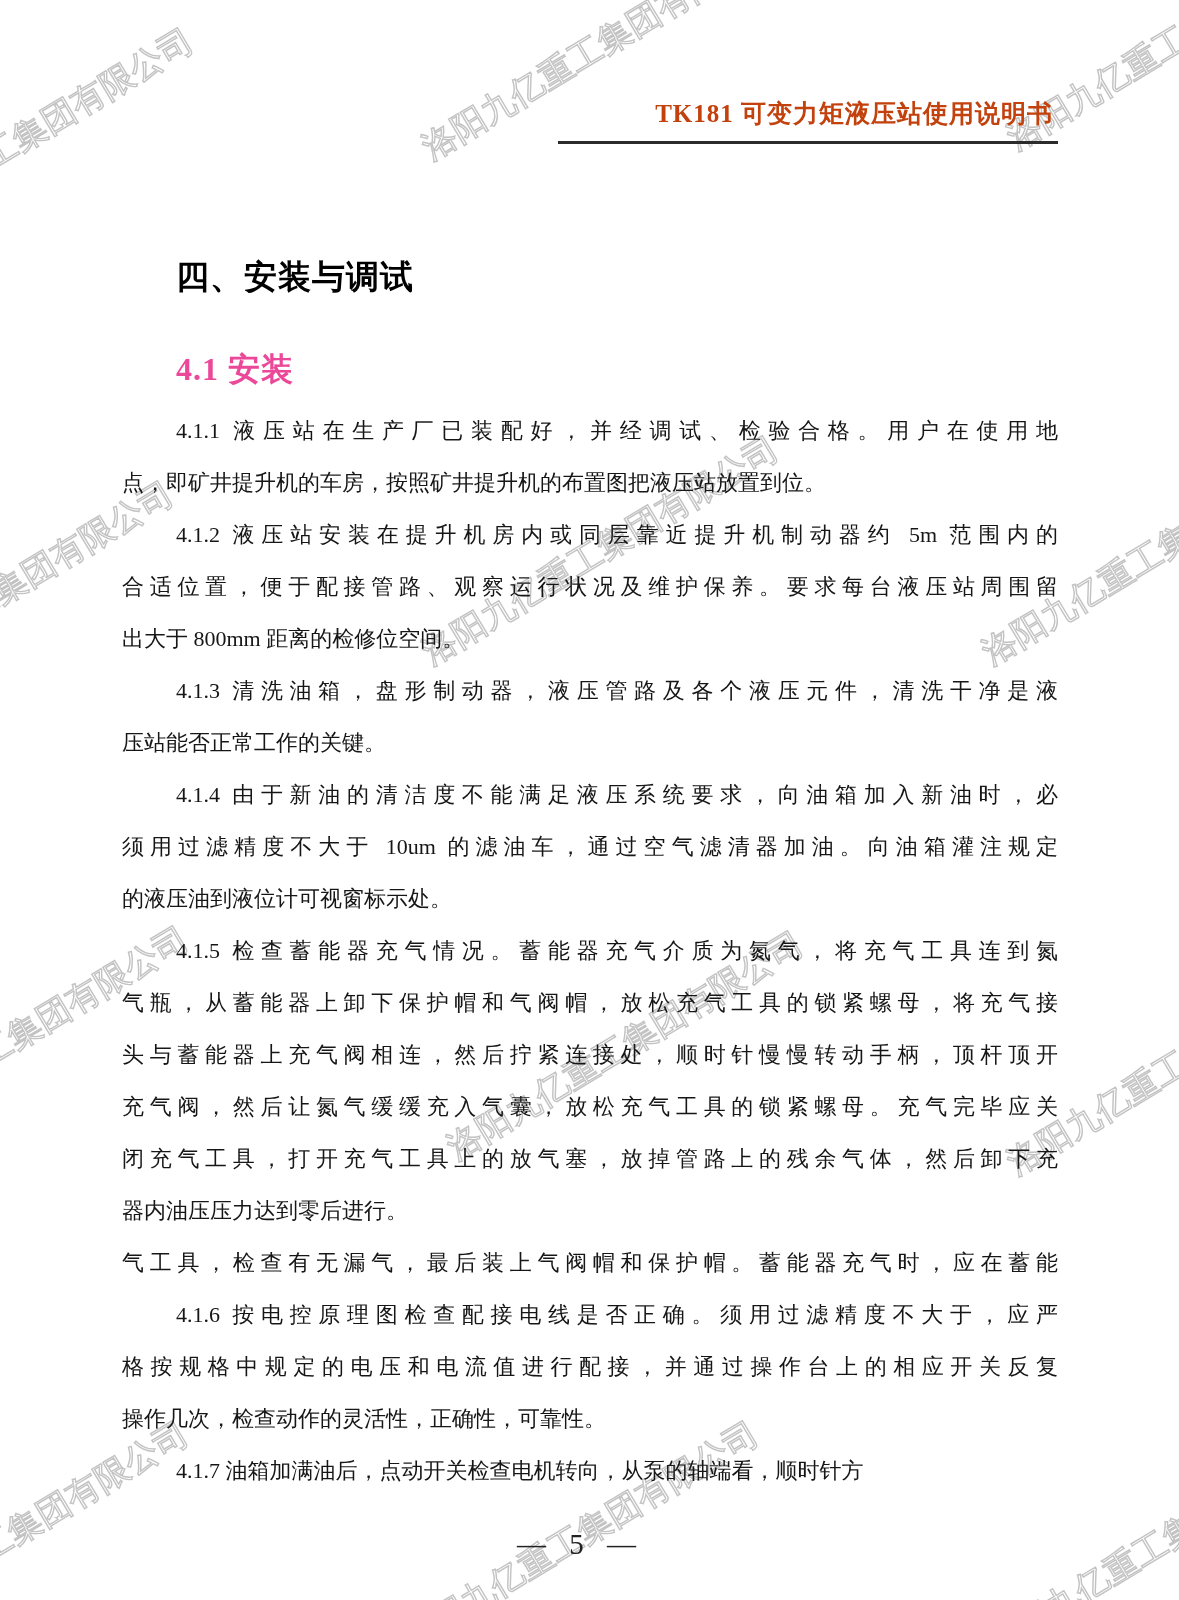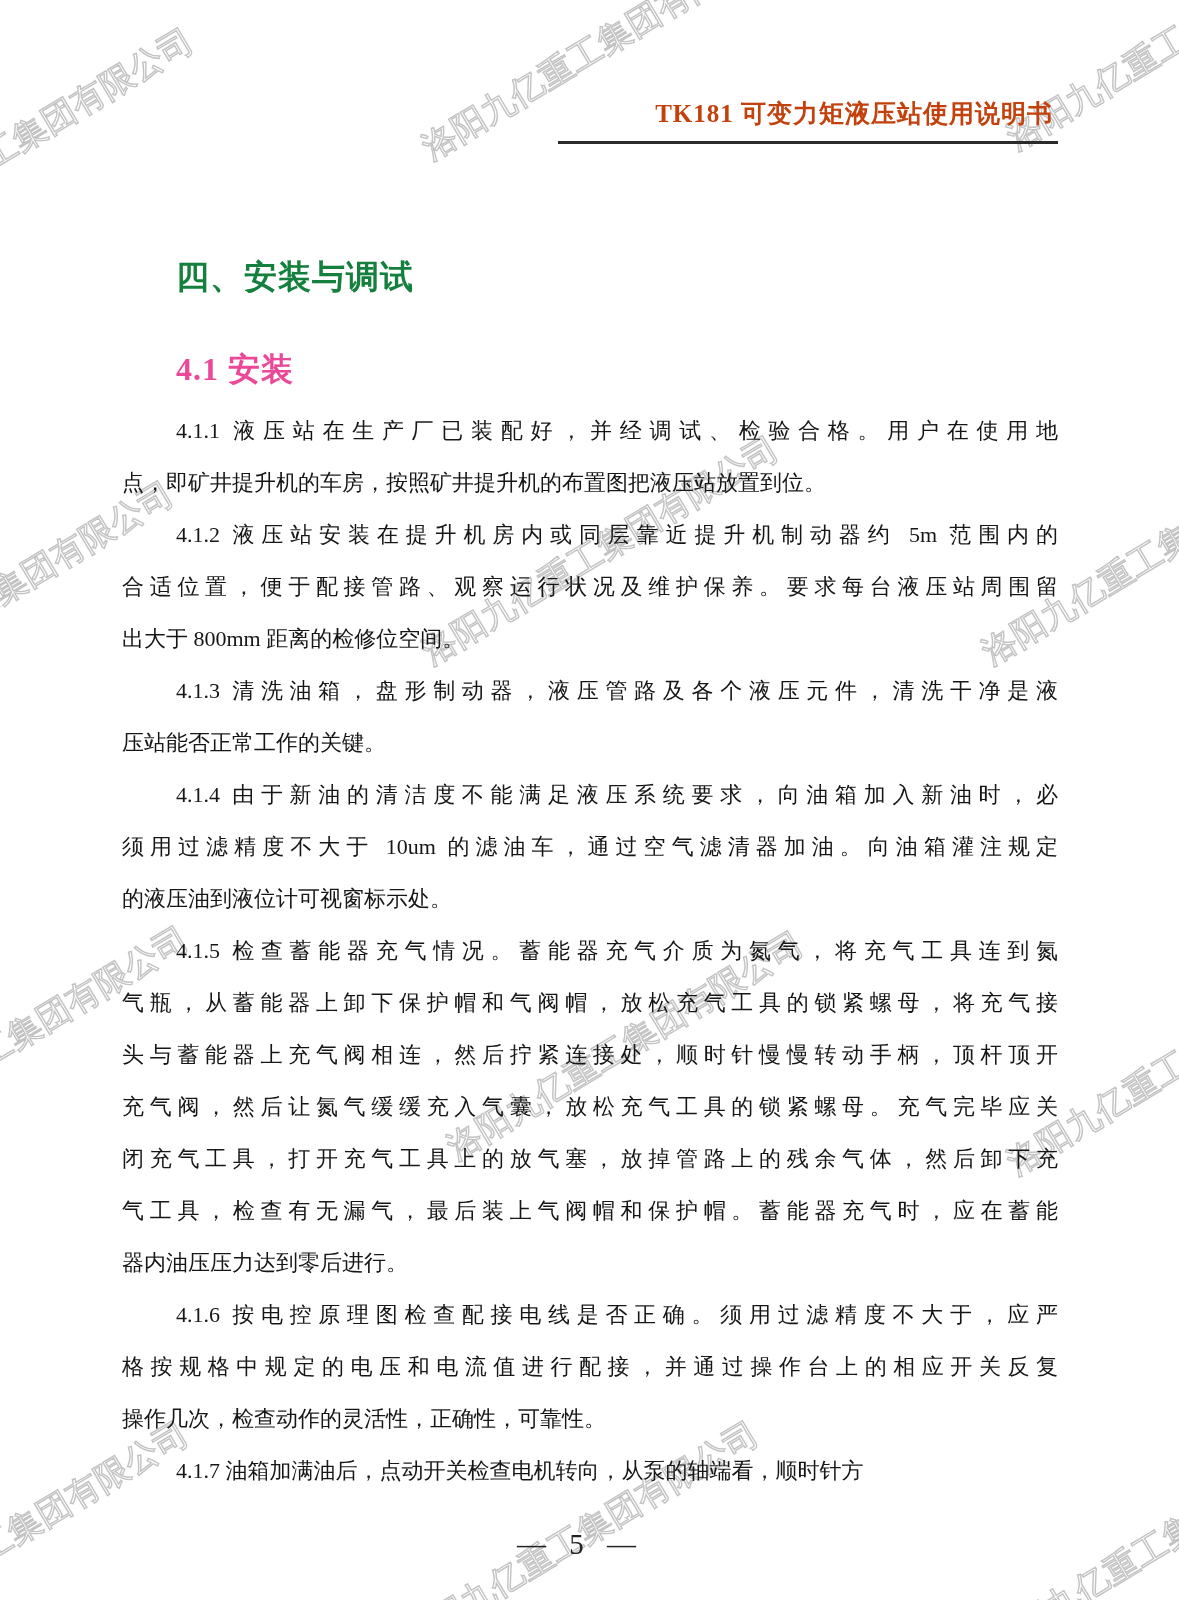--- a/index.html
+++ b/index.html
@@ -43,21 +43,21 @@
     background:#2b2b2b;
   }
   
   .h-section{
     position:absolute;
     top:258px;left:176px;
     font-size:33px;line-height:38px;
     font-weight:bold;
     font-family:"Liberation Sans","DejaVu Sans",sans-serif;
     letter-spacing:1px;
-    color:#15803d;
+    color:#000000;
   }
   .h-sub{
     position:absolute;
     top:350px;left:176px;
     font-size:32px;line-height:38px;
     font-weight:bold;
     letter-spacing:1px;
     color:#ec4899;
   }
   
@@ -129,22 +129,22 @@
       <div class="bline indent">4.1.3 清洗油箱，盘形制动器，液压管路及各个液压元件，清洗干净是液</div>
       <div class="bline end">压站能否正常工作的关键。</div>
       <div class="bline indent">4.1.4 由于新油的清洁度不能满足液压系统要求，向油箱加入新油时，必</div>
       <div class="bline">须用过滤精度不大于 10um 的滤油车，通过空气滤清器加油。向油箱灌注规定</div>
       <div class="bline end">的液压油到液位计可视窗标示处。</div>
       <div class="bline indent">4.1.5 检查蓄能器充气情况。蓄能器充气介质为氮气，将充气工具连到氮</div>
       <div class="bline">气瓶，从蓄能器上卸下保护帽和气阀帽，放松充气工具的锁紧螺母，将充气接</div>
       <div class="bline">头与蓄能器上充气阀相连，然后拧紧连接处，顺时针慢慢转动手柄，顶杆顶开</div>
       <div class="bline">充气阀，然后让氮气缓缓充入气囊，放松充气工具的锁紧螺母。充气完毕应关</div>
       <div class="bline">闭充气工具，打开充气工具上的放气塞，放掉管路上的残余气体，然后卸下充</div>
+      <div class="bline end">器内油压压力达到零后进行。</div>
       <div class="bline">气工具，检查有无漏气，最后装上气阀帽和保护帽。蓄能器充气时，应在蓄能</div>
-      <div class="bline end">器内油压压力达到零后进行。</div>
       <div class="bline indent">4.1.6 按电控原理图检查配接电线是否正确。须用过滤精度不大于，应严</div>
       <div class="bline">格按规格中规定的电压和电流值进行配接，并通过操作台上的相应开关反复</div>
       <div class="bline end">操作几次，检查动作的灵活性，正确性，可靠性。</div>
       <div class="bline indent end">4.1.7 油箱加满油后，点动开关检查电机转向，从泵的轴端看，顺时针方</div>
     </div>
 
   <div class="footer">— 5 —</div>
 
 </div>
 

